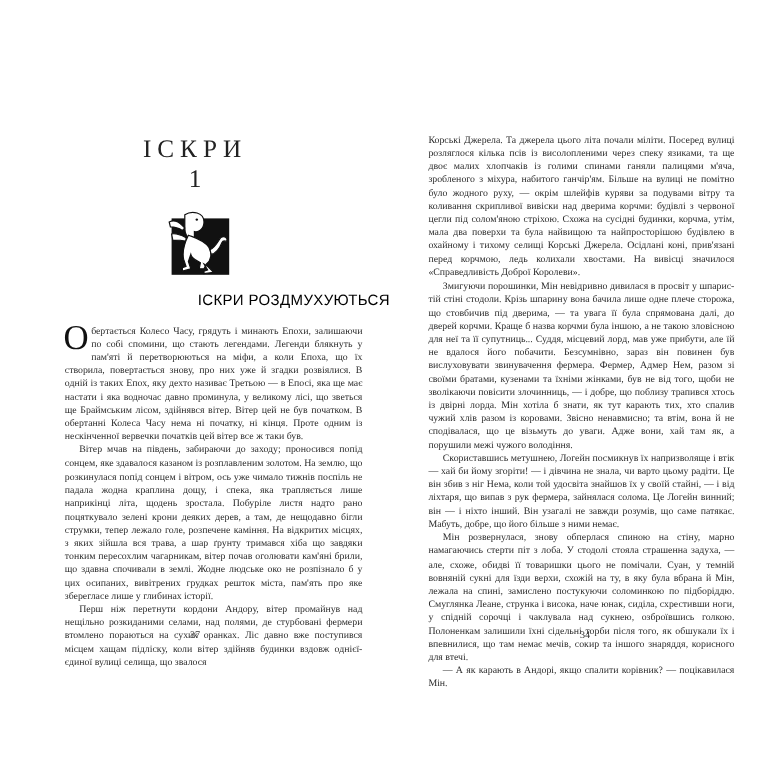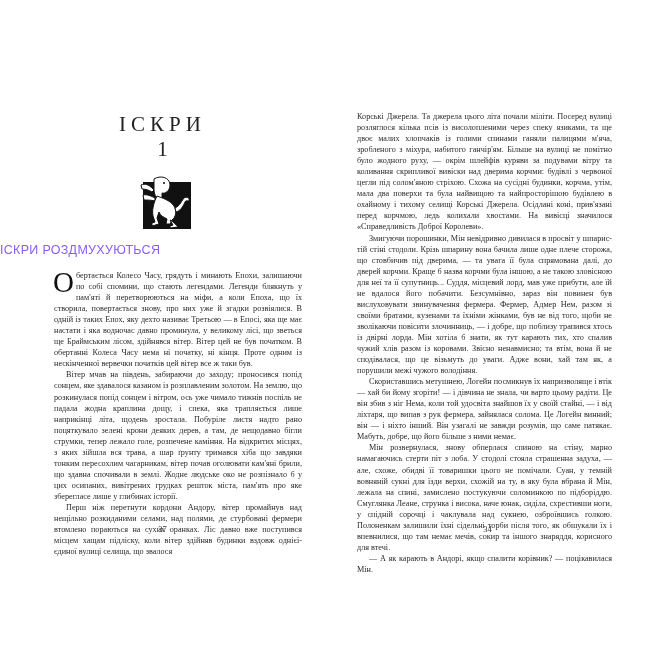--- a/index.html
+++ b/index.html
@@ -17,22 +17,22 @@
     font-family: "Liberation Serif", serif; font-size: 21px; letter-spacing: 5px; color: #222;
   }
   .chapter-num {
     position: absolute; top: 137px; left: 0; width: 325px; text-align: center;
     font-family: "Liberation Serif", serif; font-size: 21px; color: #222;
   }
   .emblem {
     position: absolute; left: 140px; top: 176px; width: 52px; height: 54px;
   }
   .chapter-title {
-    position: absolute; top: 243px; left: 0; width: 325px; text-align: left;
-    font-family: "Liberation Sans", sans-serif; font-size: 12.5px; letter-spacing: 0.3px; color: #8b5cf6;
+    position: absolute; top: 243px; left: 0; width: 325px; text-align: right;
+    font-family: "Liberation Sans", sans-serif; font-size: 12.5px; letter-spacing: 0.3px; color: #000000;
   }
   .body-text {
     position: absolute; font-family: "Liberation Serif", serif;
     font-size: 8.2px; line-height: 11.05px; text-align: justify; color: #2a2a2a;
   }
   .left .body-text { left: 54px; top: 270px; width: 248px; }
   .right .body-text { left: 346px; top: 111px; width: 255px; margin-left: 11px; }
   .right .body-text { left: 21px; }
   .body-text p { margin: 0; text-indent: 12px; }
   .body-text p.noindent { text-indent: 0; }

